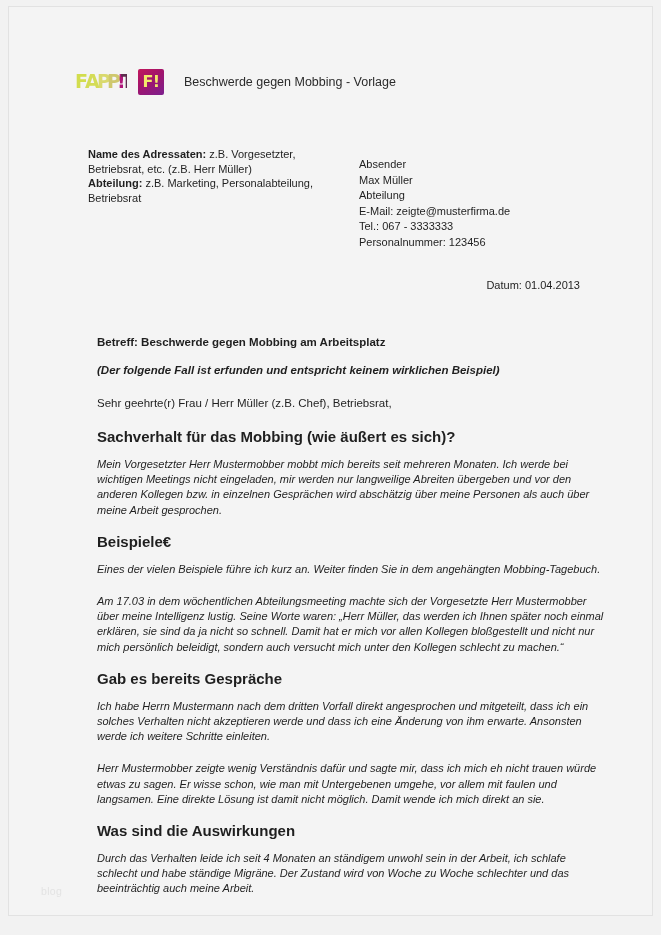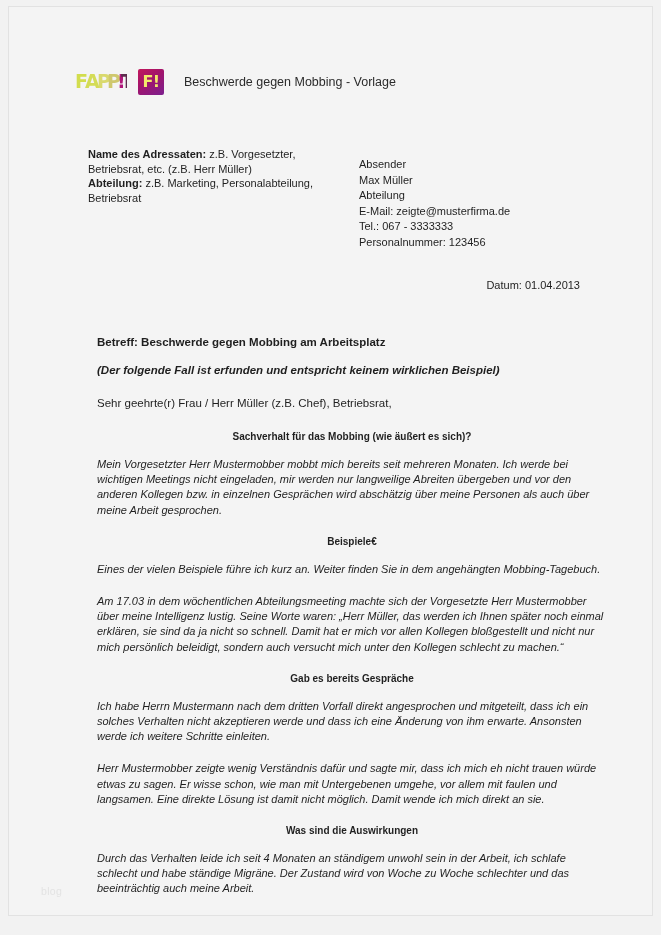--- a/index.html
+++ b/index.html
@@ -117,25 +117,24 @@
     font-style: italic;
     margin: 0 0 19px 0;
     line-height: 14px;
   }
   .content .salutation {
     font-size: 11.5px;
     margin: 0 0 20px 0;
     line-height: 14px;
   }
   .content h2 {
-    font-size: 10px;
+    font-size: 15px;
     font-weight: bold;
     margin: 0 0 13px 0;
     line-height: 14px;
-    text-align: center;
   }
   .content p.para {
     font-size: 11px;
     font-style: italic;
     line-height: 15.2px;
     margin: 0 0 17px 0;
   }
   .content .sec { margin-bottom: 0; }
 
   .watermark {

